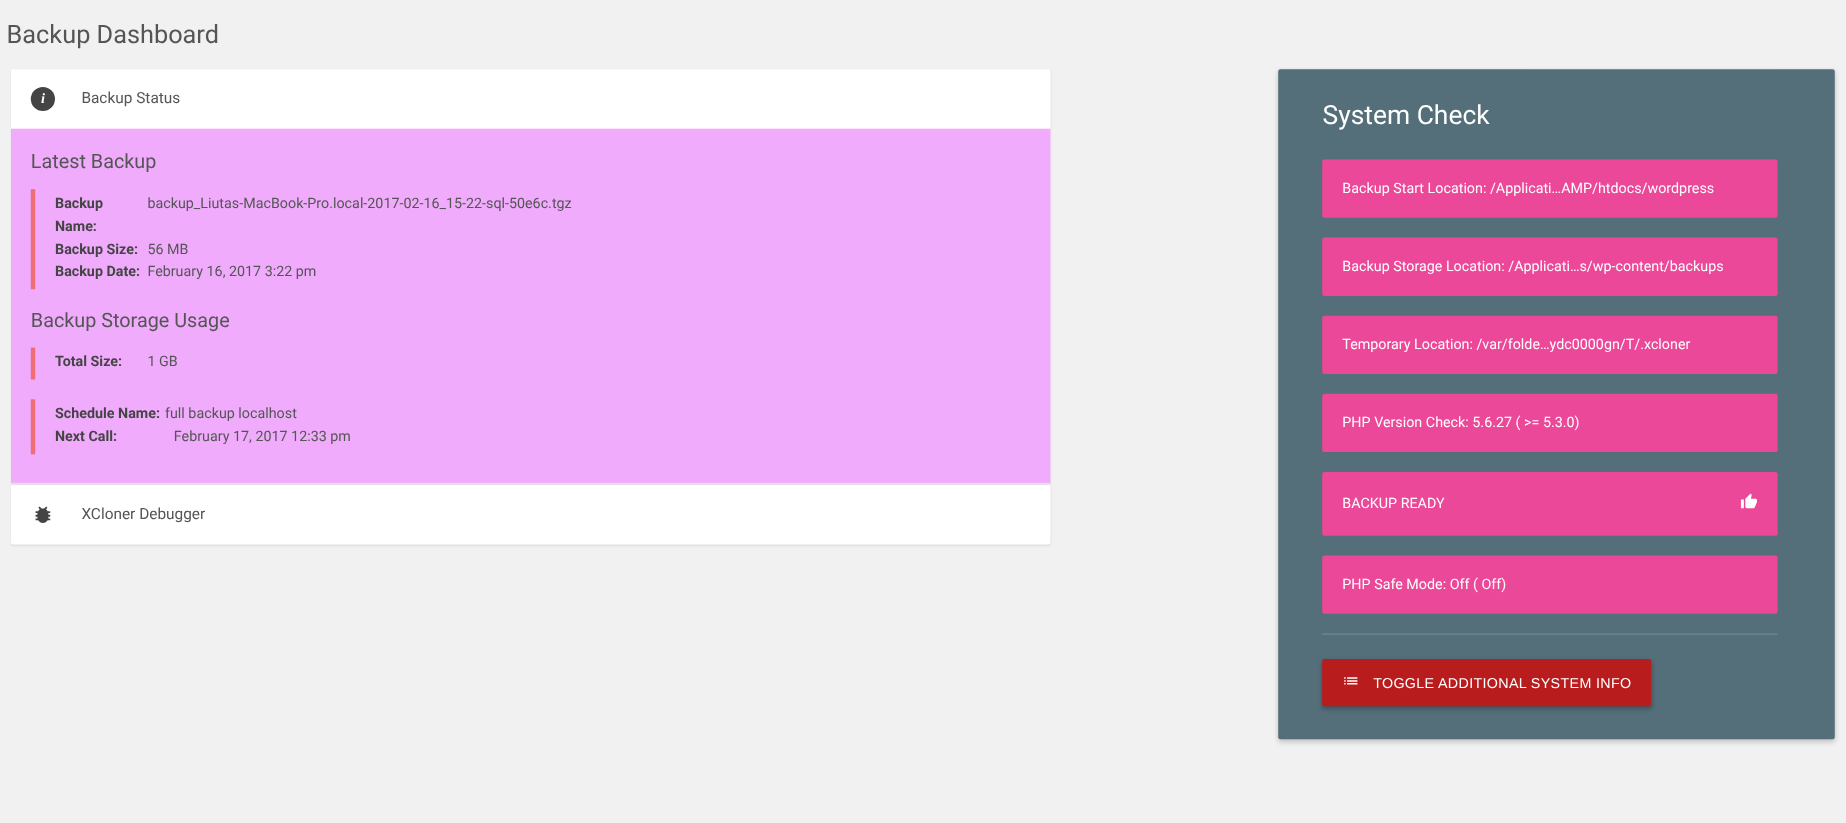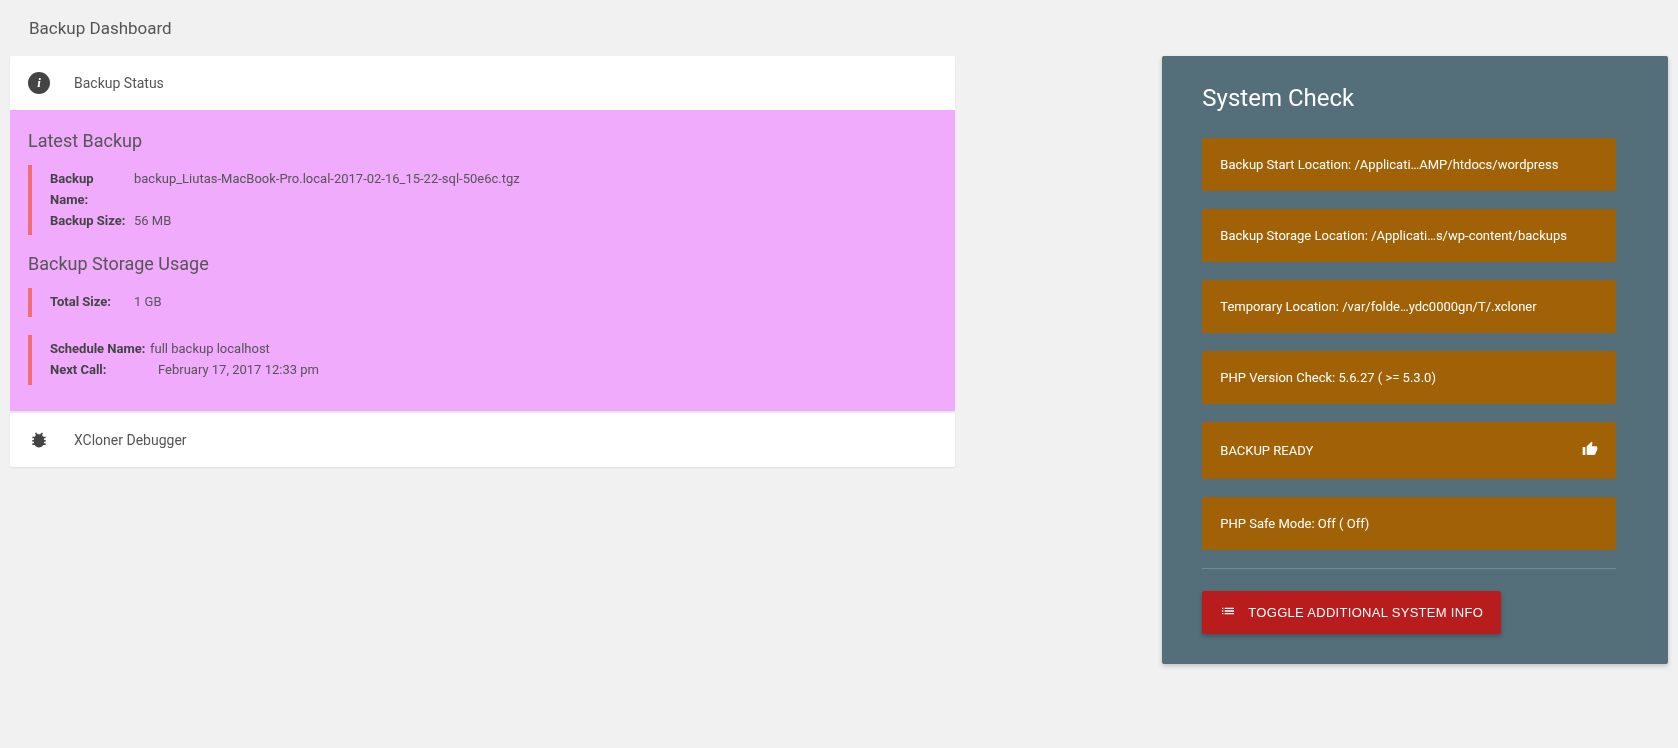--- a/index.html
+++ b/index.html
@@ -5,24 +5,24 @@
 * { box-sizing: border-box; margin: 0; padding: 0; }
 body {
   font-family: -apple-system, BlinkMacSystemFont, "Segoe UI", Roboto, "Helvetica Neue", Arial, sans-serif;
   background: #f1f1f1;
   color: #333;
   width: 1678px;
   height: 748px;
   overflow: hidden;
 }
 .page-title {
-  font-size: 17px;
+  font-size: 23px;
   font-weight: 400;
   color: #555;
-  padding: 18px 0 18px 29px;
+  padding: 18px 0 18px 6px;
 }
 .layout {
   display: flex;
   gap: 0;
   padding: 0 10px;
   align-items: flex-start;
 }
 .left-col {
   width: 57%;
 }
@@ -97,21 +97,21 @@
   padding: 28px 52px 30px 40px;
   box-shadow: 0 2px 5px rgba(0,0,0,0.2);
 }
 .system-title {
   color: #fff;
   font-size: 24px;
   font-weight: 400;
   margin-bottom: 26px;
 }
 .check-item {
-  background: #a16207;
+  background: #ec4899;
   color: #fff;
   font-size: 13px;
   padding: 19px 18px;
   border-radius: 2px;
   margin-bottom: 18px;
   display: flex;
   align-items: center;
   justify-content: space-between;
 }
 .divider {
@@ -159,20 +159,24 @@
 
         <div class="section-title">Latest Backup</div>
         <div class="kv-block">
           <div class="kv-row">
             <span class="kv-label">Backup Name:</span>
             <span class="kv-value">backup_Liutas-MacBook-Pro.local-2017-02-16_15-22-sql-50e6c.tgz</span>
           </div>
           <div class="kv-row">
             <span class="kv-label">Backup Size:</span>
             <span class="kv-value">56 MB</span>
+          </div>
+          <div class="kv-row">
+            <span class="kv-label">Backup Date:</span>
+            <span class="kv-value">February 16, 2017 3:22 pm</span>
           </div>
         </div>
 
         <div class="section-title">Backup Storage Usage</div>
         <div class="kv-block">
           <div class="kv-row">
             <span class="kv-label">Total Size:</span>
             <span class="kv-value">1 GB</span>
           </div>
         </div>

